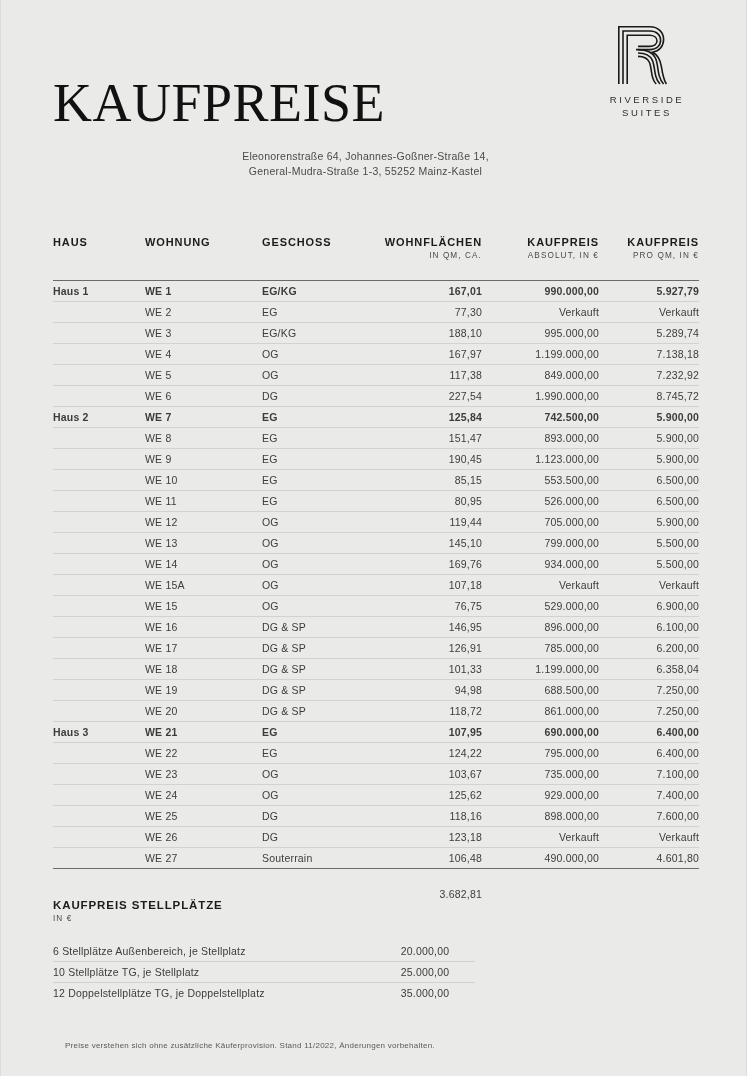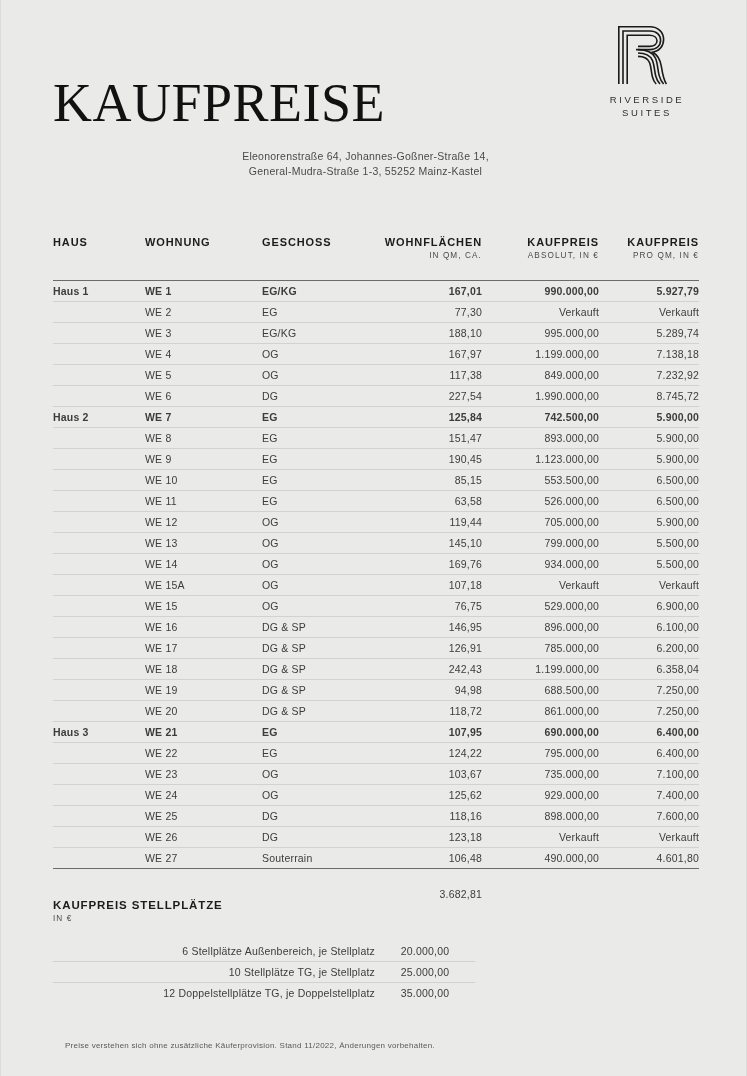--- a/index.html
+++ b/index.html
@@ -160,21 +160,20 @@
   table.stell-table col.s-label { width: 322px; }
   table.stell-table col.s-value { width: 100px; }
   table.stell-table td {
     font-size: 10.5px;
     letter-spacing: 0.2px;
     color: #3c3c3c;
     height: 20px;
     padding: 0;
     border-bottom: 1px solid #d2d2d0;
     white-space: nowrap;
-    text-align: right;
   }
   table.stell-table tr:last-child td { border-bottom: none; }
   table.stell-table td.ralign { text-align: center; }
 
   
   .footer-note {
     position: absolute;
     left: 64px;
     top: 1041px;
     font-size: 8px;
@@ -330,21 +329,21 @@
             <td>WE 10</td>
             <td>EG</td>
             <td class="ralign">85,15</td>
             <td class="ralign">553.500,00</td>
             <td class="ralign">6.500,00</td>
           </tr>
           <tr>
             <td class="haus-cell"></td>
             <td>WE 11</td>
             <td>EG</td>
-            <td class="ralign">63,58</td>
+            <td class="ralign">80,95</td>
             <td class="ralign">526.000,00</td>
             <td class="ralign">6.500,00</td>
           </tr>
           <tr>
             <td class="haus-cell"></td>
             <td>WE 12</td>
             <td>OG</td>
             <td class="ralign">119,44</td>
             <td class="ralign">705.000,00</td>
             <td class="ralign">5.900,00</td>
@@ -394,21 +393,21 @@
             <td>WE 17</td>
             <td>DG &amp; SP</td>
             <td class="ralign">126,91</td>
             <td class="ralign">785.000,00</td>
             <td class="ralign">6.200,00</td>
           </tr>
           <tr>
             <td class="haus-cell"></td>
             <td>WE 18</td>
             <td>DG &amp; SP</td>
-            <td class="ralign">242,43</td>
+            <td class="ralign">101,33</td>
             <td class="ralign">1.199.000,00</td>
             <td class="ralign">6.358,04</td>
           </tr>
           <tr>
             <td class="haus-cell"></td>
             <td>WE 19</td>
             <td>DG &amp; SP</td>
             <td class="ralign">94,98</td>
             <td class="ralign">688.500,00</td>
             <td class="ralign">7.250,00</td>

